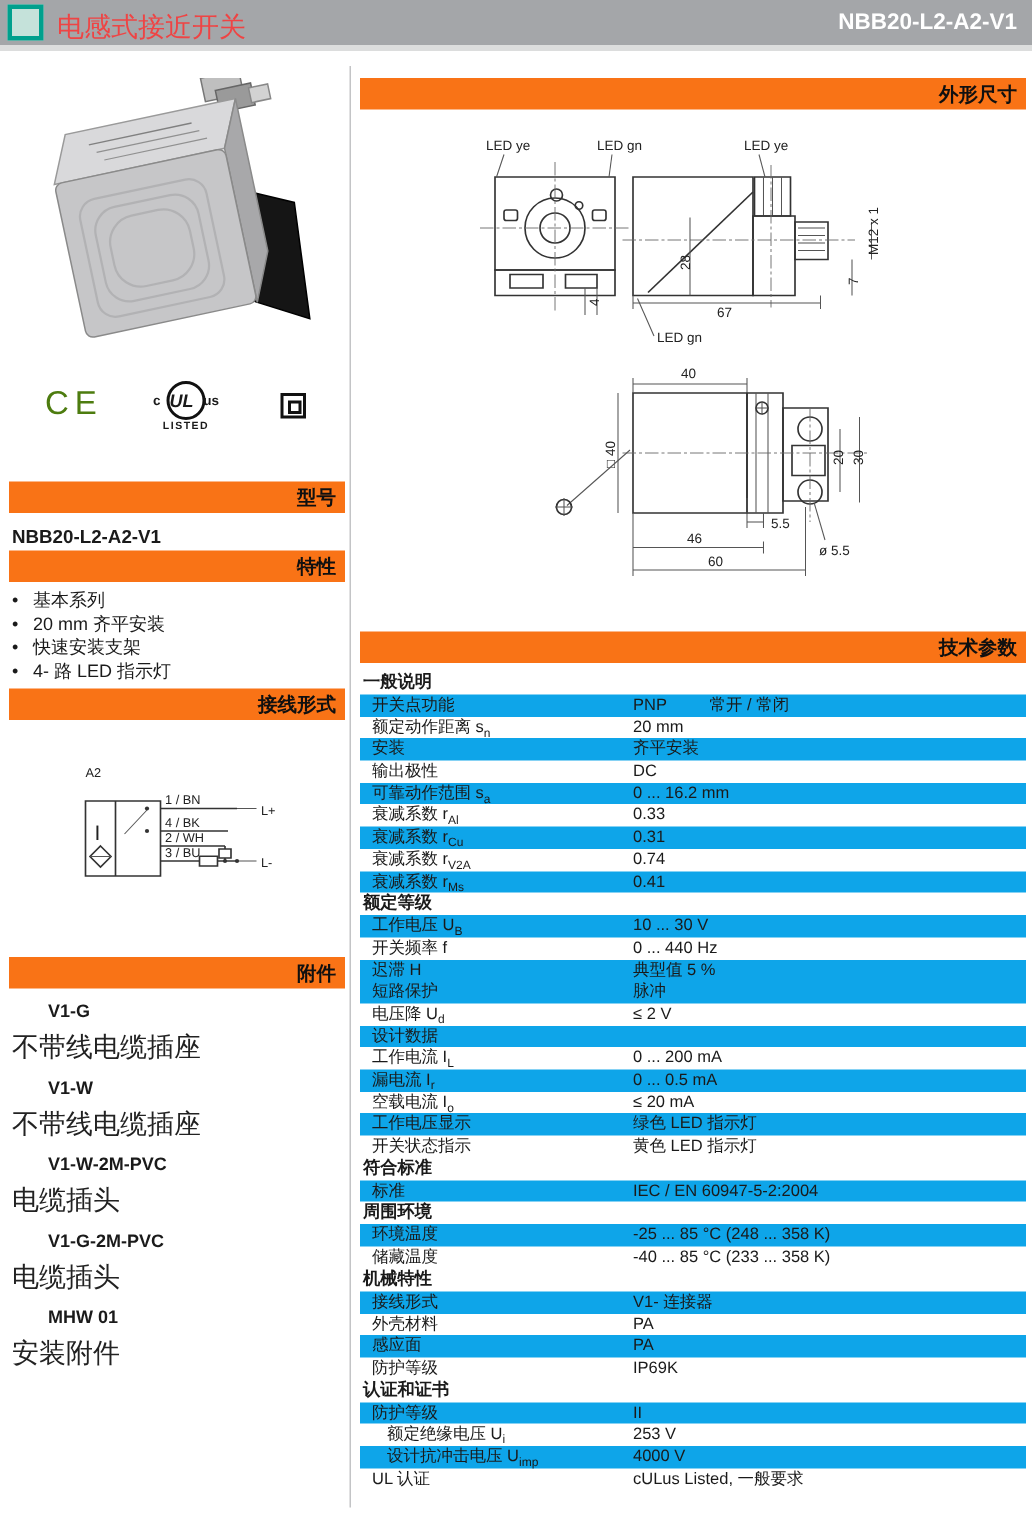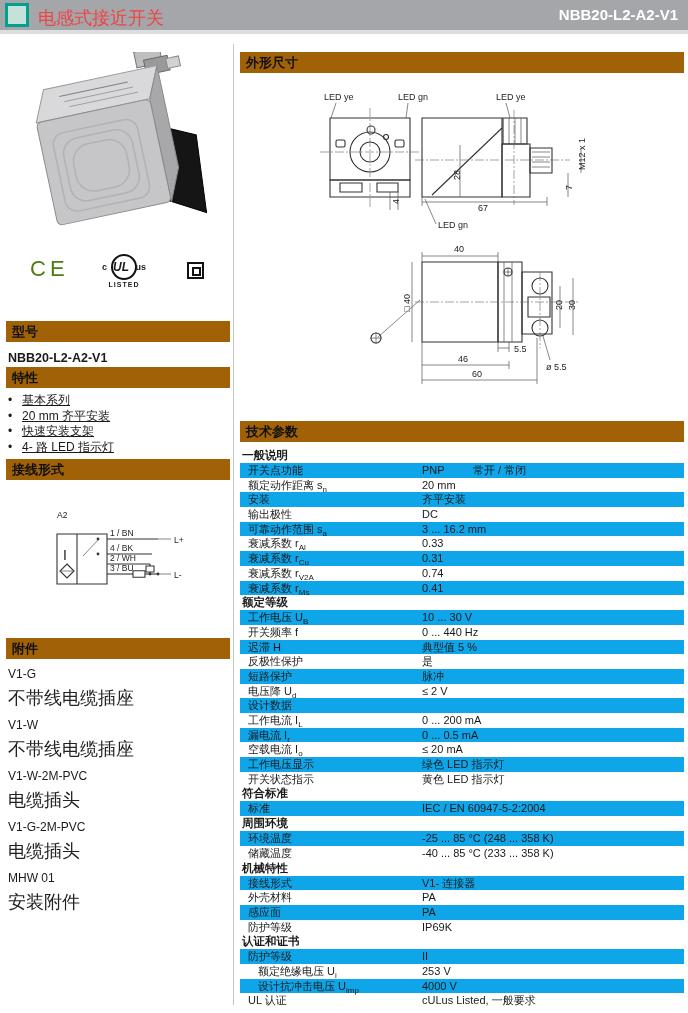--- a/index.html
+++ b/index.html
@@ -7,28 +7,28 @@
         font-family:"Liberation Sans","DejaVu Sans",sans-serif;color:#1a1a1a;}
   
   .topbar{position:absolute;left:0;top:0;width:688px;height:30px;background:#a4a6a9;}
   .topbar-shadow{position:absolute;left:0;top:30px;width:688px;height:4px;background:#dcdddd;}
   .brandicon{position:absolute;left:5px;top:3px;width:18px;height:18px;border:3px solid #00a08d;background:#c5e2da;}
   .toptitle{position:absolute;left:38px;top:6px;font-size:18px;font-weight:normal;color:#ef4444;}
   .topmodel{position:absolute;right:10px;top:6px;font-size:15px;font-weight:bold;color:#ffffff;}
   
   .divider{position:absolute;left:233px;top:44px;width:1px;height:961px;background:#c3c4c6;}
   
-  .secbar{background:#a16207;color:#101010;font-weight:bold;font-size:13px;height:17px;line-height:17px;padding:2px 6px;}
+  .secbar{background:#f97316;color:#101010;font-weight:bold;font-size:13px;height:17px;line-height:17px;padding:2px 6px;text-align:right;}
   .lsec{position:absolute;left:6px;width:224px;}
   .rsec{position:absolute;left:240px;width:444px;}
   
   .model-value{font-weight:bold;font-size:12.5px;padding:9px 2px 0 2px;}
   .feat{font-size:12px;line-height:15.5px;padding-left:2px;}
   .feat .bullet{display:inline-block;width:14px;}
-  .acc-name{font-weight:normal;font-size:12px;margin-top:8px;padding-left:2px;}
+  .acc-name{font-weight:bold;font-size:12px;margin-top:8px;padding-left:2px;margin-left:24px;}
   .acc-desc{font-size:18px;margin-top:5px;padding-left:2px;color:#222;}
   
   .ce-mark{position:absolute;left:30px;top:256px;font-size:22px;letter-spacing:4px;font-weight:normal;color:#4d7c0f;}
   .ul-mark{position:absolute;left:100px;top:254px;width:48px;height:36px;font-size:9px;}
   .ul-circle{position:absolute;left:11px;top:0;width:22px;height:22px;border:2px solid #111;border-radius:50%;
              text-align:left;line-height:22px;font-weight:bold;font-size:12px;font-style:italic;}
   .ul-c{position:absolute;left:2px;top:8px;font-weight:bold;}
   .ul-us{position:absolute;right:2px;top:8px;font-weight:bold;}
   .ul-listed{position:absolute;left:0;top:27px;width:48px;text-align:center;font-size:7px;font-weight:bold;letter-spacing:1px;}
   .sq-mark{position:absolute;left:187px;top:262px;width:13px;height:13px;border:2px solid #111;}
@@ -92,21 +92,21 @@
     <div class="sq-mark-inner"></div>
   </div>
 
   <div class="lsec" style="top:321px;">
     <div class="secbar">型号</div>
     <div class="model-value">NBB20-L2-A2-V1</div>
   </div>
 
   <div class="lsec" style="top:367px;">
     <div class="secbar">特性</div>
-    <div style="padding-top:5px;text-decoration:underline;">
+    <div style="padding-top:5px;">
         <div class="feat"><span class="bullet">•</span>基本系列</div>
         <div class="feat"><span class="bullet">•</span>20 mm 齐平安装</div>
         <div class="feat"><span class="bullet">•</span>快速安装支架</div>
         <div class="feat"><span class="bullet">•</span>4- 路 LED 指示灯</div>
       </div>
   </div>
 
   <div class="lsec" style="top:459px;">
     <div class="secbar">接线形式</div>
     <svg class="dwg wir" style="margin:22px 0 0 34px;" width="185" height="95" viewBox="0 0 185 95">
@@ -260,30 +260,29 @@
   </svg>
 
   <div class="rsec" style="top:421px;">
     <div class="secbar">技术参数</div>
     <div style="padding-top:6px;">
         <div class="t-sec">一般说明</div>
         <div class="t-row shade"><span class="t-label">开关点功能</span><span class="t-value">PNP</span><span class="t-value2">常开 /  常闭</span></div>
         <div class="t-row"><span class="t-label">额定动作距离  s<sub>n</sub></span><span class="t-value">20 mm</span></div>
         <div class="t-row shade"><span class="t-label">安装</span><span class="t-value">齐平安装</span></div>
         <div class="t-row"><span class="t-label">输出极性</span><span class="t-value">DC</span></div>
-        <div class="t-row shade"><span class="t-label">可靠动作范围 s<sub>a</sub></span><span class="t-value">3 ... 16.2 mm</span></div>
+        <div class="t-row shade"><span class="t-label">可靠动作范围 s<sub>a</sub></span><span class="t-value">0 ... 16.2 mm</span></div>
         <div class="t-row"><span class="t-label">衰减系数 r<sub>Al</sub></span><span class="t-value">0.33</span></div>
         <div class="t-row shade"><span class="t-label">衰减系数 r<sub>Cu</sub></span><span class="t-value">0.31</span></div>
         <div class="t-row"><span class="t-label">衰减系数 r<sub>V2A</sub></span><span class="t-value">0.74</span></div>
         <div class="t-row shade"><span class="t-label">衰减系数 r<sub>Ms</sub></span><span class="t-value">0.41</span></div>
         <div class="t-sec">额定等级</div>
         <div class="t-row shade"><span class="t-label">工作电压  U<sub>B</sub></span><span class="t-value">10 ... 30 V</span></div>
         <div class="t-row"><span class="t-label">开关频率 f</span><span class="t-value">0 ... 440 Hz</span></div>
         <div class="t-row shade"><span class="t-label">迟滞 H</span><span class="t-value">典型值 5 %</span></div>
-        <div class="t-row"><span class="t-label">反极性保护</span><span class="t-value">是</span></div>
         <div class="t-row shade"><span class="t-label">短路保护</span><span class="t-value">脉冲</span></div>
         <div class="t-row"><span class="t-label">电压降  U<sub>d</sub></span><span class="t-value">≤ 2 V</span></div>
         <div class="t-row shade"><span class="t-label">设计数据</span><span class="t-value"></span></div>
         <div class="t-row"><span class="t-label">工作电流  I<sub>L</sub></span><span class="t-value">0 ... 200 mA</span></div>
         <div class="t-row shade"><span class="t-label">漏电流 I<sub>r</sub></span><span class="t-value">0 ... 0.5 mA</span></div>
         <div class="t-row"><span class="t-label">空载电流 I<sub>o</sub></span><span class="t-value">≤ 20 mA</span></div>
         <div class="t-row shade"><span class="t-label">工作电压显示</span><span class="t-value">绿色 LED 指示灯</span></div>
         <div class="t-row"><span class="t-label">开关状态指示</span><span class="t-value">黄色 LED 指示灯</span></div>
         <div class="t-sec">符合标准</div>
         <div class="t-row shade"><span class="t-label">标准</span><span class="t-value">IEC / EN 60947-5-2:2004</span></div>

